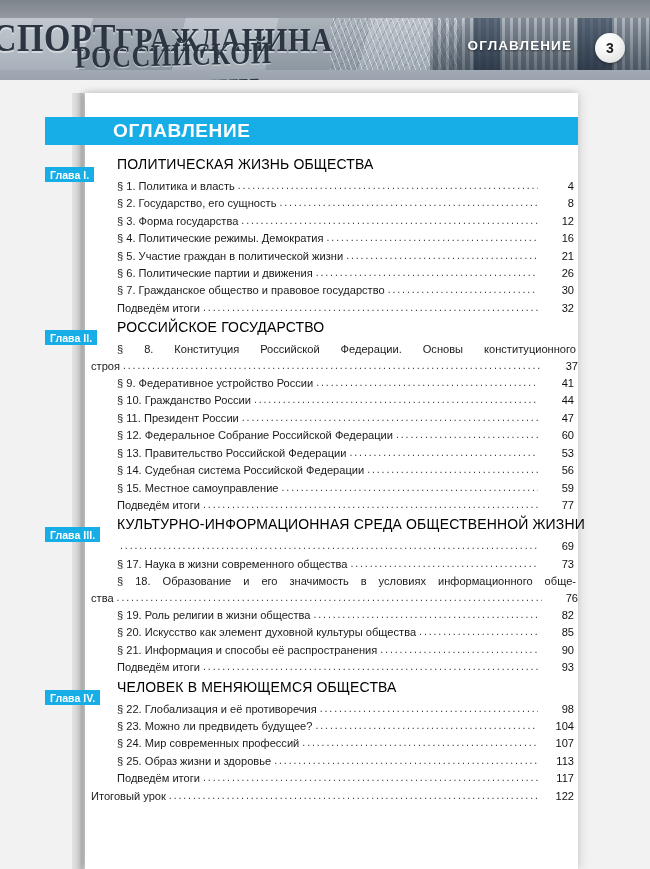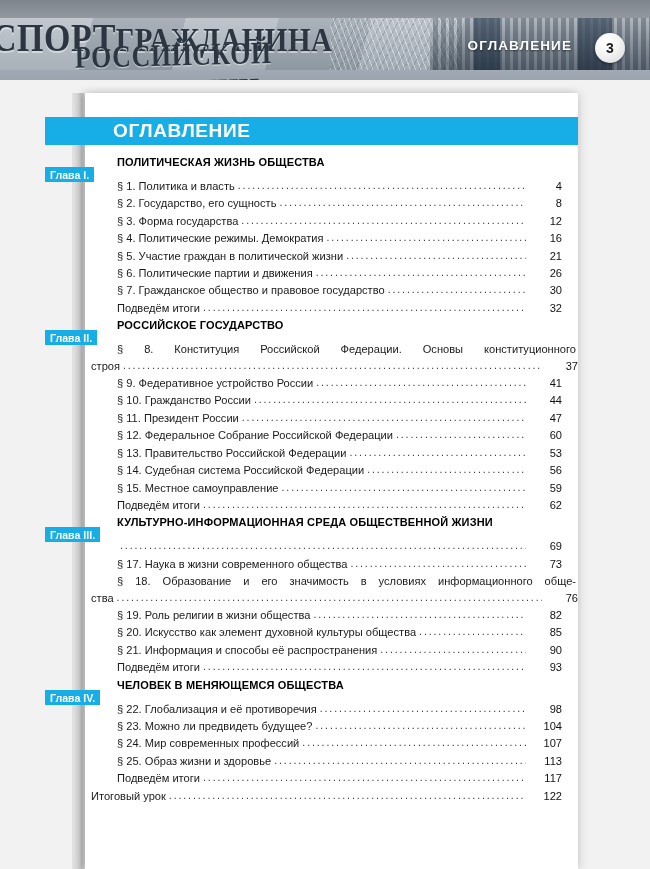--- a/index.html
+++ b/index.html
@@ -108,33 +108,33 @@
   .chapter-badge{
     position:absolute;left:0;top:12px;height:15px;
     background:#17ade6;color:#ffffff;
     font-size:10.6px;font-weight:700;
     padding:2px 5px 1px 5px;
     white-space:nowrap;line-height:13px;
     box-sizing:border-box;
   }
   .chapter-title{
     position:absolute;left:72px;top:1px;
-    font-size:11px;font-weight:700;color:#000000;letter-spacing:.15px;
+    font-size:14px;font-weight:400;color:#000000;letter-spacing:.15px;
     white-space:nowrap;
   }
   .entries{margin:0;padding:0;list-style:none;}
 
   .entry{
     position:relative;
     margin:0 0 1px 0;
     line-height:16.4px;
   }
   .entry-row{
     display:flex;align-items:baseline;
-    padding-left:72px;padding-right:16px;
+    padding-left:72px;padding-right:4px;
   }
   .entry-row.indent-sec{padding-left:72px;}
   .entry-row.indent-flat{padding-left:46px;}
   .entry-label{white-space:pre;}
   .leader{
     flex:1 1 auto;min-width:6px;margin:0 2px 0 3px;
     overflow:hidden;white-space:nowrap;
     color:#333;letter-spacing:1.9px;font-size:10.5px;
     transform:translateY(-1px);
   }
@@ -303,21 +303,21 @@
           <div class="entry-row indent-sec">
             <span class="entry-label">§ 15. Местное самоуправление</span>
             <span class="leader">........................................................................................................................................................................................................</span>
             <span class="pagenum">59</span>
           </div>
         </li>
         <li class="entry">
           <div class="entry-row indent-sec">
             <span class="entry-label">Подведём итоги</span>
             <span class="leader">........................................................................................................................................................................................................</span>
-            <span class="pagenum">62</span>
+            <span class="pagenum">77</span>
           </div>
         </li>
       </ul>
     </div>
     <div class="chapter">
       <div class="chapter-head">
         <span class="chapter-badge">Глава III.</span>
         <span class="chapter-title">КУЛЬТУРНО-ИНФОРМАЦИОННАЯ СРЕДА ОБЩЕСТВЕННОЙ ЖИЗНИ</span>
       </div>
       <ul class="entries">

